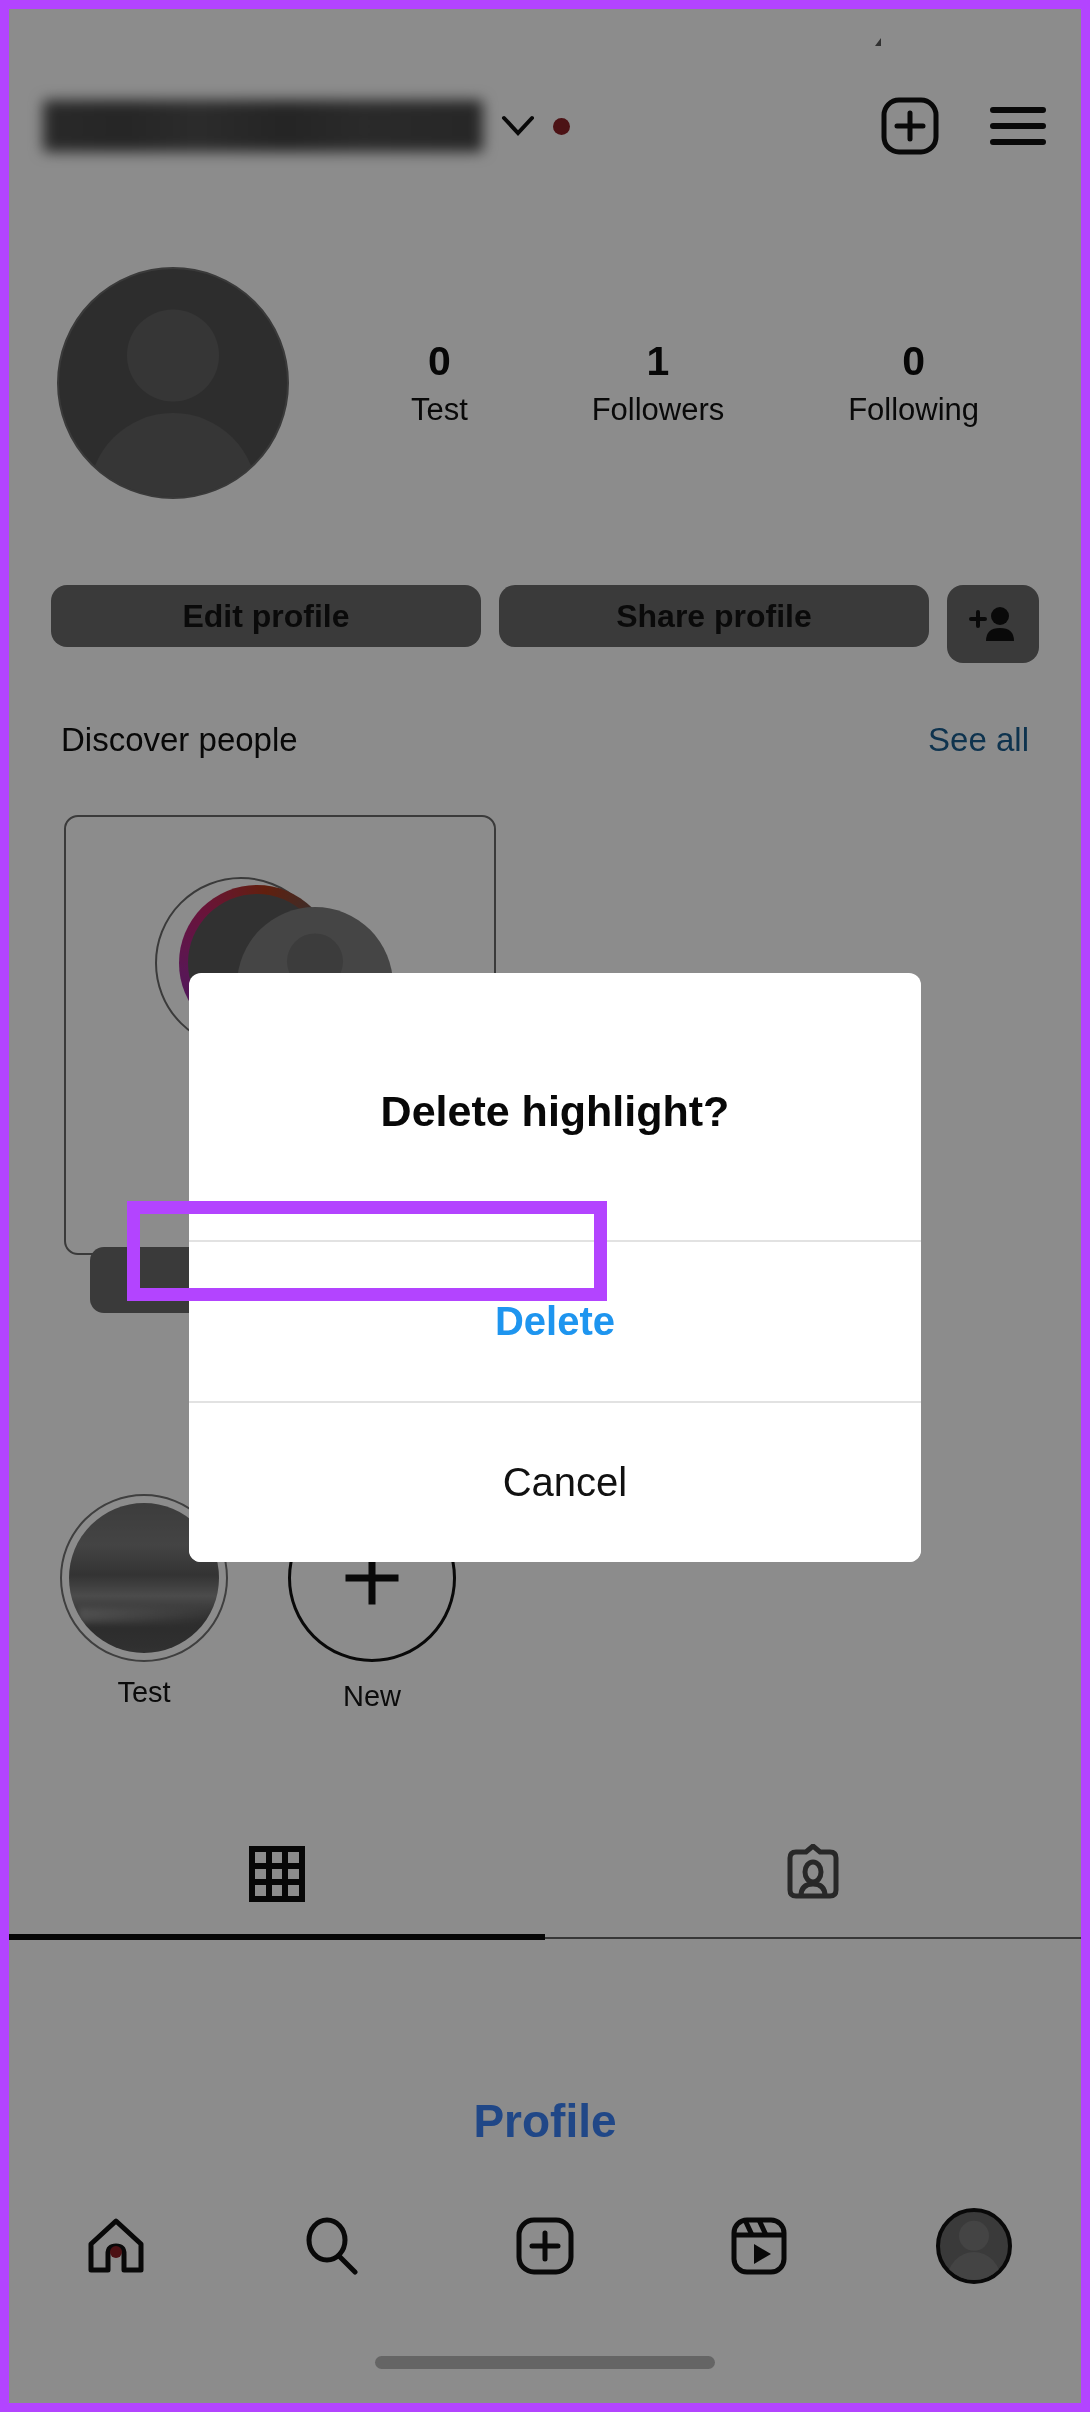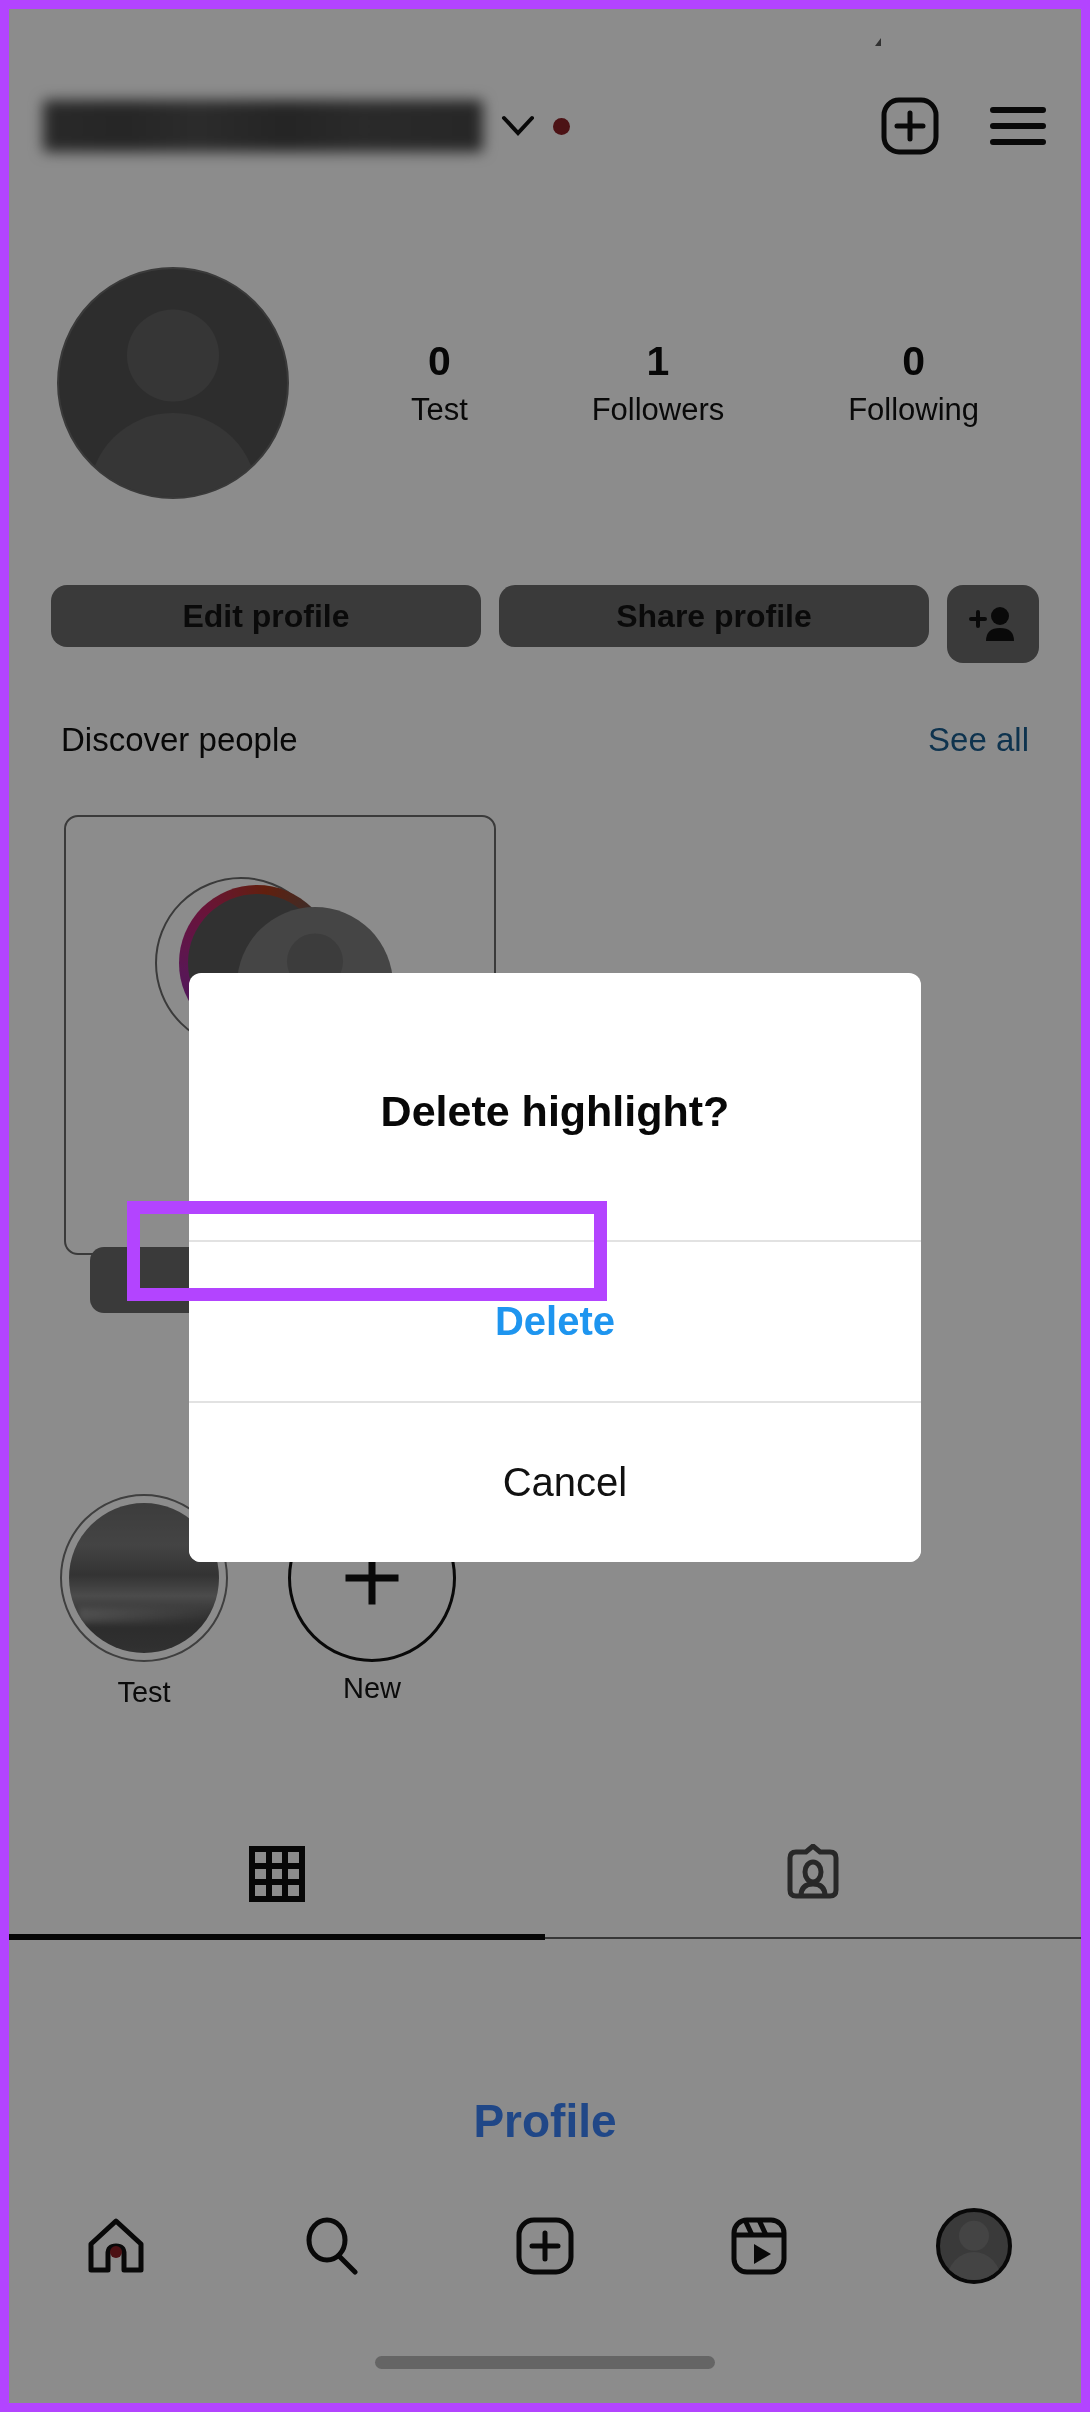--- a/index.html
+++ b/index.html
@@ -173,21 +173,21 @@
     width:88%; height:10%;
     background:linear-gradient(90deg,rgba(190,190,190,.55),rgba(120,120,120,.2));
     filter:blur(3px);
   }
   .hl-new {
     width:168px; height:168px; border-radius:50%;
     border:3px solid #121212; margin:0 auto;
     display:flex; align-items:center; justify-content:center;
   }
   .hl-label { font-size:29px; color:#151515; margin-top:14px; }
-  .hl-label.new { margin-top:10px; }
+  .hl-label.new { margin-top:18px; }
 
   
   #tabs {
     position:absolute; top:1800px; left:0; right:0; height:130px;
     display:flex;
   }
   .tab { flex:1; display:flex; align-items:center; justify-content:center; }
   #tab-underline {
     position:absolute; top:1925px; left:0; width:50%; height:6px; background:#0b0b0b;
   }

